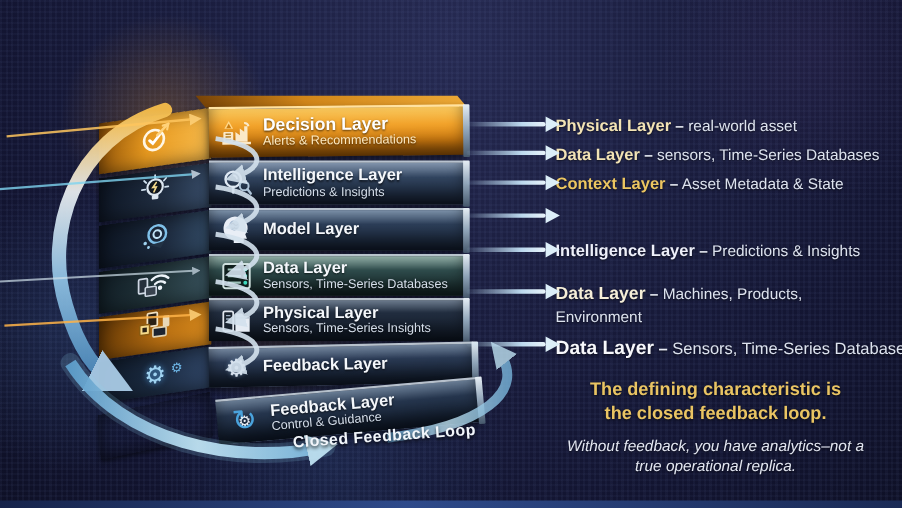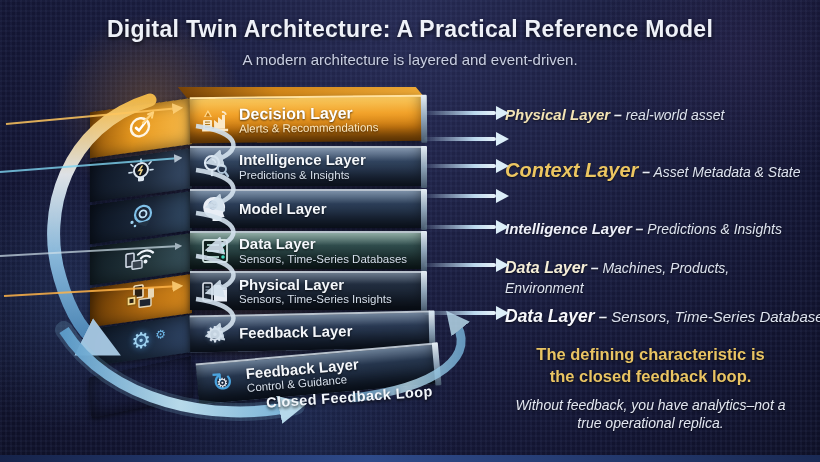--- a/index.html
+++ b/index.html
@@ -77,51 +77,47 @@
   
   .flow{ position:absolute; left:0; top:0; pointer-events:none; }
 
   
   .loop-label{ position:absolute; left:266px; top:389px; transform:rotate(-4deg);
     font-weight:bold; font-size:14.5px; color:#f2f6fb; letter-spacing:.4px;
     text-shadow:0 2px 3px rgba(0,0,0,.75); }
 
   
   .ann{ position:absolute; left:424px; top:0; width:396px; }
-  .row{ position:absolute; display:flex; align-items:flex-start; gap:9px;font-style:italic; }
+  .row{ position:absolute; display:flex; align-items:flex-start; gap:9px; }
   .arrow{ margin-top:5px; width:72px; flex:0 0 72px; height:4px; border-radius:2px; position:relative;
     background:linear-gradient(90deg, rgba(160,200,235,.05), #bcd9ee 70%, #e8f3fa); }
   .arrow::after{ content:""; position:absolute; right:-13px; top:-5px;
     border-left:13px solid #dceef8; border-top:7px solid transparent; border-bottom:7px solid transparent; }
   .rtext{ font-size:14px; color:#dde3ef; white-space:nowrap; text-shadow:0 1px 2px rgba(0,0,0,.6); }
   .rhead{ font-weight:bold; font-size:15px; }
   .rsep{ font-weight:bold; color:#e8ecf4; }
   .row1{ top:106px; } .row2{ top:132px; } .row3{ top:159px; } .row4{ top:189px; }
   .row5{ top:220px; } .row6{ top:258px; } .row7{ top:306px; }
-  .row3 .rhead{ font-size:20px; }
+  .row3 .rhead{ font-size:15px; }
   .row6 .rhead{ font-size:16px; }
   .row6 .rtext{ white-space:normal; width:238px; line-height:1.3; }
   .row7 .rhead{ font-size:17.5px; }
   .row7 .rtext{ font-size:15px; }
 
   
   .callout{ position:absolute; left:478px; top:344px; width:345px; text-align:center; }
   .cline{ font-size:16.5px; font-weight:bold; line-height:1.32; text-shadow:0 1px 3px rgba(0,0,0,.7); }
   .cnote{ font-size:14px; font-style:italic; color:#e3e7f2; line-height:1.35; text-shadow:0 1px 2px rgba(0,0,0,.6); }
   .cnote.first{ margin-top:8px; }
 </style>
 </head>
 <body>
 
 <div id="app">
 
-  <div class="hdr">
-    <div class="title">Digital Twin Architecture: A Practical Reference Model</div>
-    <div class="subtitle">A modern architecture is layered and event-driven.</div>
-  </div>
 
   <div class="roof"></div>
 
   <div class="side s1">
     <span>
       <svg width="30" height="30" viewBox="0 0 30 30">
           <circle cx="14" cy="16" r="9" fill="none" stroke="#fff6e4" stroke-width="2.4"></circle>
           <path d="M10 16 l3 3 l6 -7" fill="none" stroke="#fff" stroke-width="2.6" stroke-linecap="round"></path>
           <path d="M17 12 L27 3" stroke="#ffd27a" stroke-width="2.4" stroke-linecap="round"></path>
           <path d="M27 3 l-5 1 M27 3 l-1 5" stroke="#ffd27a" stroke-width="2" stroke-linecap="round"></path>
@@ -324,20 +320,21 @@
 
   <div class="loop-label">Closed Feedback Loop</div>
 
   <div class="ann">
     <div class="row row1">
       <span class="arrow"></span>
       <span class="rtext"><span class="rhead" style="color: rgb(242, 227, 181);">Physical Layer</span> <span class="rsep">–</span> <span>real-world asset</span></span>
     </div>
     <div class="row row2">
       <span class="arrow"></span>
+      <span class="rtext"><span class="rhead" style="color: rgb(242, 227, 181);">Data Layer</span> <span class="rsep">–</span> <span>sensors, Time-Series Databases</span></span>
     </div>
     <div class="row row3">
       <span class="arrow"></span>
       <span class="rtext"><span class="rhead" style="color: rgb(236, 198, 97);">Context Layer</span> <span class="rsep">–</span> <span>Asset Metadata &amp; State</span></span>
     </div>
     <div class="row row4">
       <span class="arrow"></span>
     </div>
     <div class="row row5">
       <span class="arrow"></span>

